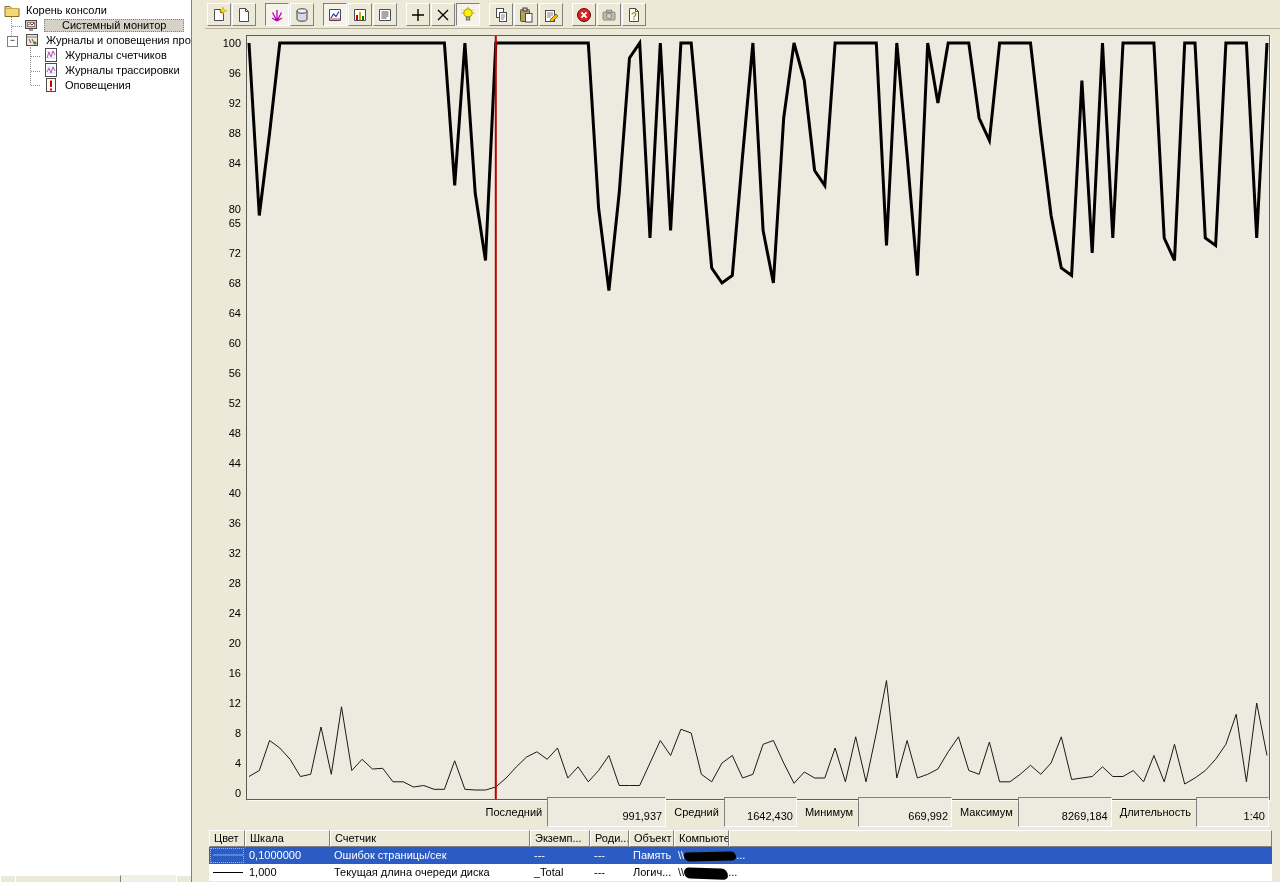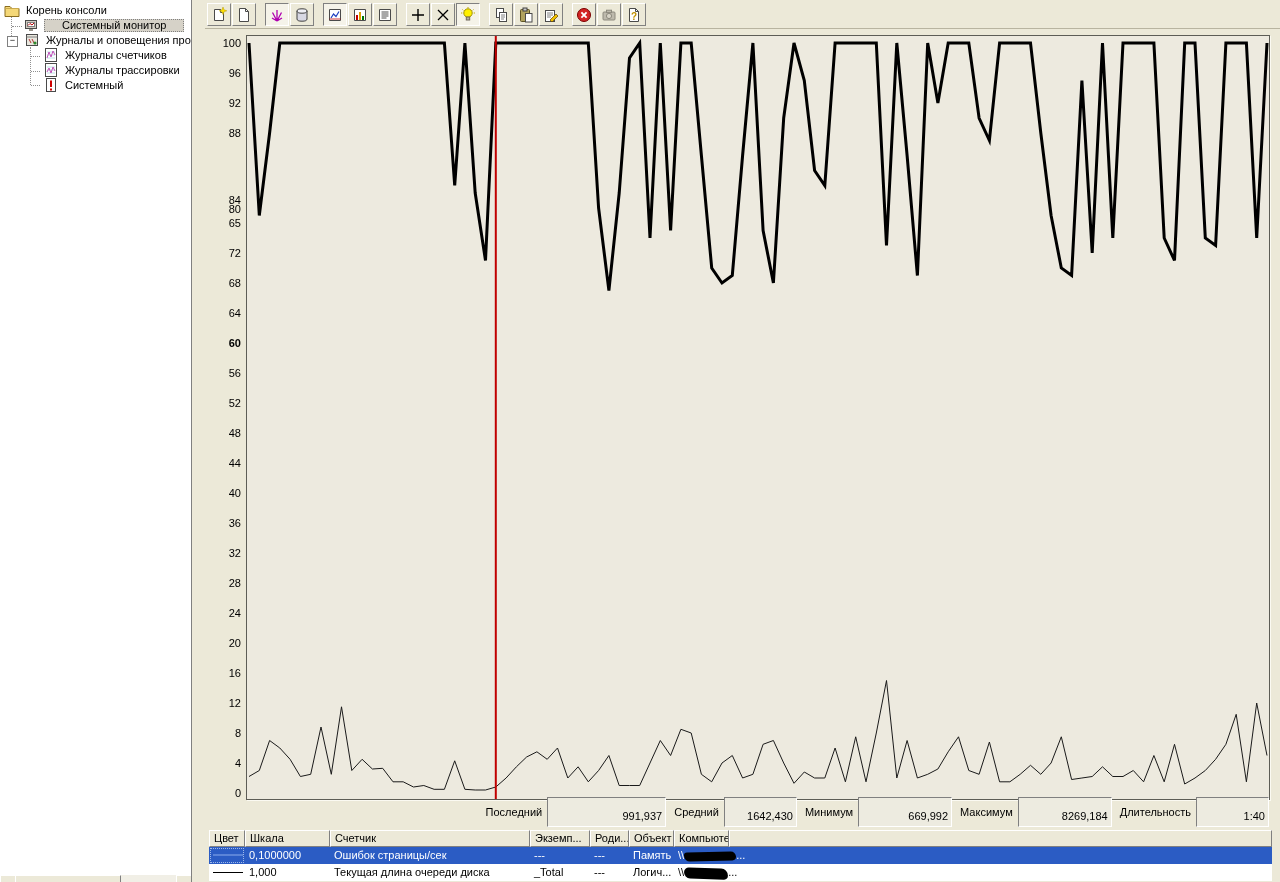--- a/index.html
+++ b/index.html
@@ -139,21 +139,21 @@
     </div>
 
     <div class="titem" style="left:43px;top:78px;">
       <span>
         <svg width="16" height="16">
             <rect x="3.5" y="1.5" width="9" height="13" fill="#fff" stroke="#4a4a4a"></rect>
             <rect x="7" y="3.5" width="2" height="6.5" fill="#D00000"></rect>
             <rect x="7" y="11.5" width="2" height="2" fill="#D00000"></rect>
           </svg>
       </span>
-      <span class="lbl">Системный</span>
+      <span class="lbl">Оповещения</span>
     </div>
 
     <div class="hscroll">
       <div class="sbtn" style="left:0;"></div>
       <div class="sthumb"></div>
       <div class="sbtn" style="left:176px;"></div>
     </div>
   </div>
 
   <div class="splitter"></div>
@@ -266,27 +266,27 @@
             <text x="5" y="12.5" font-size="10" font-weight="bold" fill="#C09000" font-family="Liberation Sans, sans-serif">?</text>
           </svg>
       </div>
     </div>
 
     <div class="yaxis" id="yaxis">
         <div class="ytick" style="top: 8px;">100</div>
         <div class="ytick" style="top: 38px;">96</div>
         <div class="ytick" style="top: 68px;">92</div>
         <div class="ytick" style="top: 98px;">88</div>
-        <div class="ytick" style="top: 128px; margin-top: 37px;">84</div>
+        <div class="ytick" style="top: 128px;">84</div>
         <div class="ytick" style="top: 158px; margin-top: 16px;">80</div>
         <div class="ytick" style="top: 188px;">65</div>
         <div class="ytick" style="top: 218px;">72</div>
         <div class="ytick" style="top: 248px;">68</div>
         <div class="ytick" style="top: 278px;">64</div>
-        <div class="ytick" style="top: 308px; font-weight: bold;">60</div>
+        <div class="ytick" style="top: 308px;">60</div>
         <div class="ytick" style="top: 338px;">56</div>
         <div class="ytick" style="top: 368px;">52</div>
         <div class="ytick" style="top: 398px;">48</div>
         <div class="ytick" style="top: 428px;">44</div>
         <div class="ytick" style="top: 458px;">40</div>
         <div class="ytick" style="top: 488px;">36</div>
         <div class="ytick" style="top: 518px;">32</div>
         <div class="ytick" style="top: 548px;">28</div>
         <div class="ytick" style="top: 578px;">24</div>
         <div class="ytick" style="top: 608px;">20</div>

